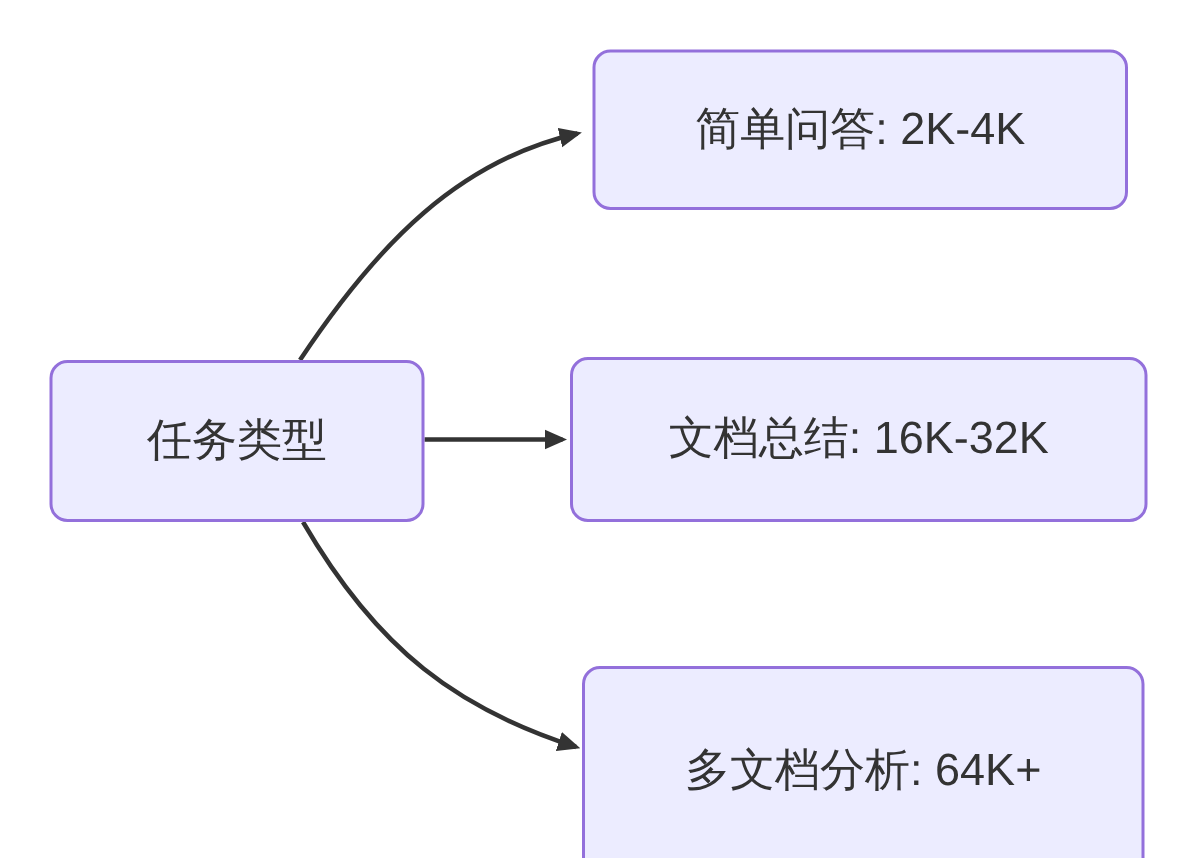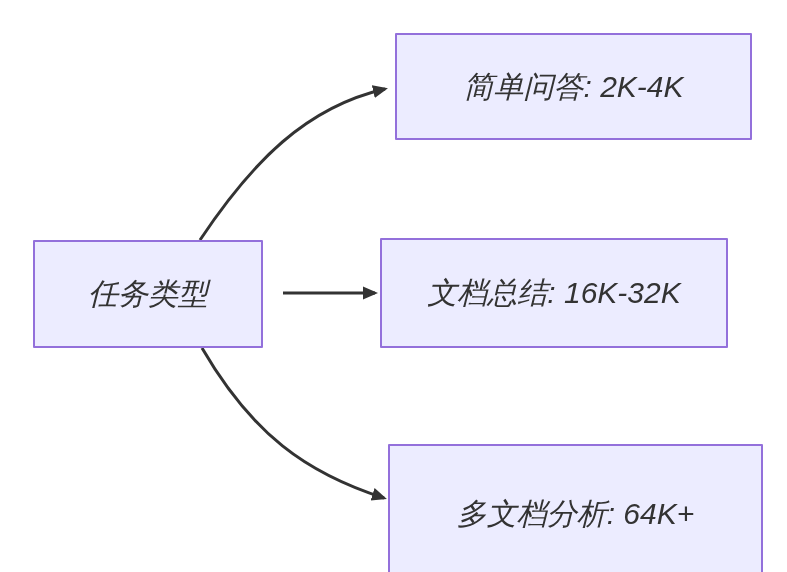--- a/index.html
+++ b/index.html
@@ -35,31 +35,30 @@
     stroke: none;
   }
   .node {
     position: absolute;
     box-sizing: border-box;
     display: flex;
     align-items: center;
     justify-content: center;
     background: var(--node-fill, #ececff);
     border: 2.5px solid var(--node-border, #9370db);
-    border-radius: 1px;
+    border-radius: 12px;
     color: var(--text, #333333);
     font-size: 30px;
     line-height: 1.2;
     white-space: nowrap;
     text-align: center;
-    font-style: italic;
   }
-  .node-root    { left: 33px;  top: 240px; width: 230px; height: 108px; }
+  .node-root    { left: 33px;  top: 240px; width: 250px; height: 108px; }
   .node-qa      { left: 395px; top: 33px;  width: 357px; height: 107px; }
-  .node-summary { left: 380px; top: 238px; width: 348px; height: 110px; }
+  .node-summary { left: 380px; top: 238px; width: 385px; height: 110px; }
   .node-multi   { left: 388px; top: 444px; width: 375px; height: 140px; }
 </style>
 </head>
 <body>
 
 <div class="canvas">
 
   <svg class="edges" width="787" height="572" viewBox="0 0 787 572" aria-hidden="true">
     <defs>
       <marker id="arrowhead" viewBox="0 0 10 10" refX="8" refY="5" markerWidth="5" markerHeight="5" orient="auto">

